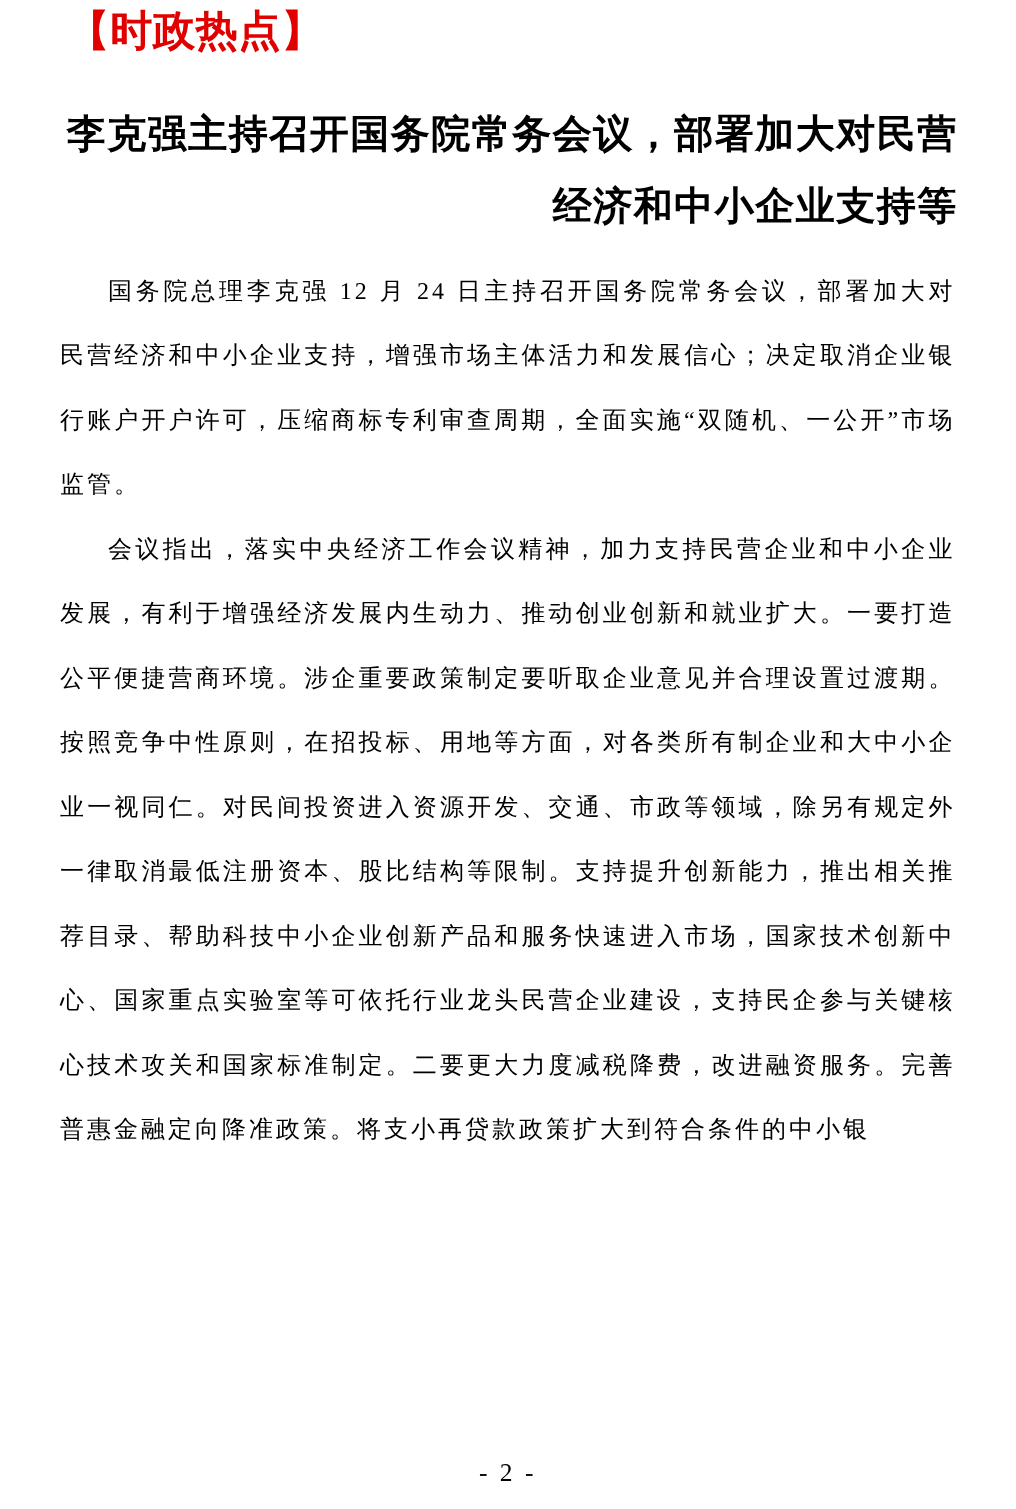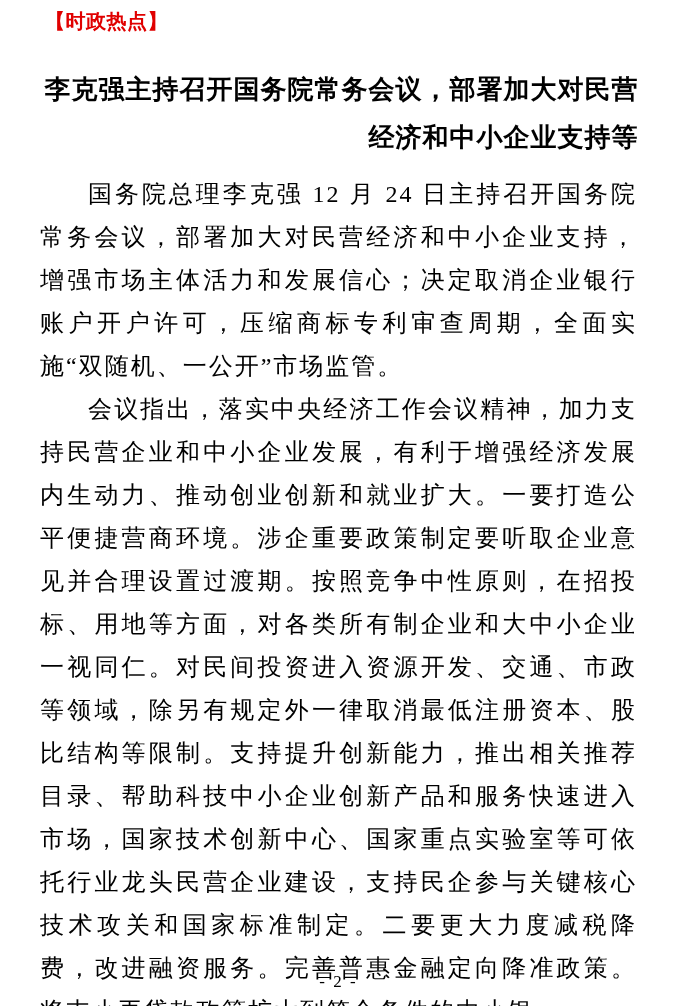--- a/index.html
+++ b/index.html
@@ -14,21 +14,21 @@
     background: #ffffff;
     overflow: hidden;
     font-family: "Liberation Serif", "DejaVu Serif", serif;
     color: #000000;
     box-sizing: border-box;
   }
   .section-tag {
     margin: 8px 0 0 45px;
     font-family: "Liberation Sans", "DejaVu Sans", sans-serif;
     font-weight: bold;
-    font-size: 20px;
+    font-size: 28px;
     line-height: 26px;
     color: #e00000;
     letter-spacing: 0.5px;
   }
   .doc-title {
     margin: 32px auto 0 auto;
     width: 600px;
     text-align: right;
     font-weight: bold;
     font-size: 26px;
@@ -38,21 +38,21 @@
   }
   .content {
     margin: 11px auto 0 auto;
     width: 597px;
   }
   .content p {
     margin: 0;
     text-indent: 2em;
     text-align: justify;
     text-justify: inter-character;
-    font-size: 24px;
+    font-size: 16px;
     line-height: 43px;
     letter-spacing: 2px;
     color: #000000;
     word-break: break-all;
   }
   .page-footer {
     position: absolute;
     left: 0;
     right: 0;
     bottom: 14px;

